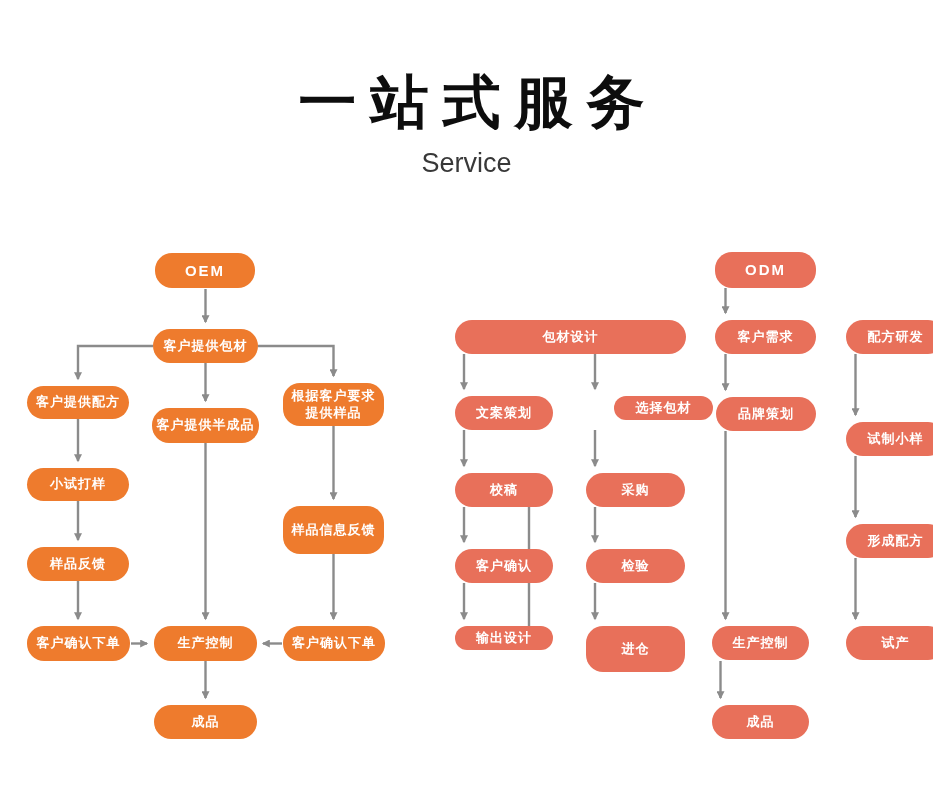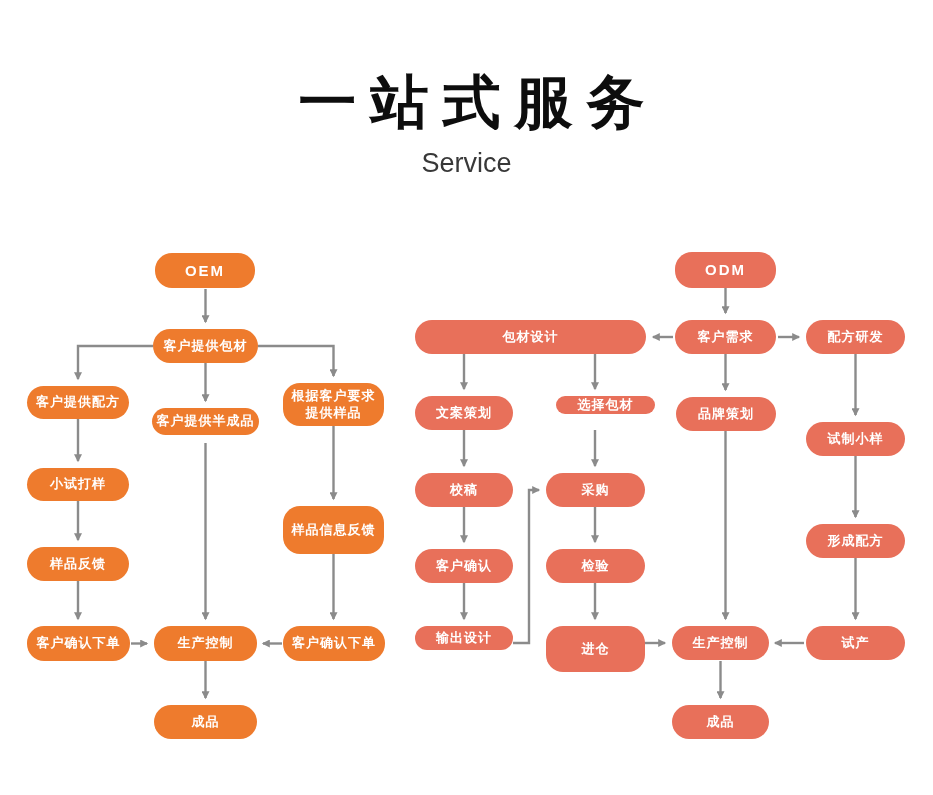--- a/index.html
+++ b/index.html
@@ -7,21 +7,21 @@
   .page{position:relative;width:933px;height:795px;background:#ffffff;overflow:hidden;}
   .title{position:absolute;top:52px;left:0;width:933px;text-align:center;
          font-size:58px;font-weight:800;color:#0d0d0d;letter-spacing:14px;margin:12px;}
   .subtitle{position:absolute;top:148px;left:0;width:933px;text-align:center;
          font-size:27px;font-weight:400;color:#383838;margin:0;}
   svg.connectors{position:absolute;left:0;top:0;pointer-events:none;}
   .node{position:absolute;display:flex;align-items:center;justify-content:center;
         color:#ffffff;font-weight:700;font-size:13px;line-height:1.3;
         border-radius:17px;text-align:center;letter-spacing:1px;box-sizing:border-box;padding:2px 4px;}
   .oem{background:#EE7B2D;}
-  .odm{background:#E8705A;}
+  .odm{background:#E8705A;margin-left:40px;}
   .brand{font-size:15px;letter-spacing:2px;}
 </style>
 </head>
 <body>
 
 <div class="page">
 
   <h1 class="title">一站式服务</h1>
   <div class="subtitle">Service</div>
 
@@ -66,36 +66,36 @@
       <path d="M855.5 456 L855.5 517" marker-end="url(#ah)"></path>
       <path d="M855.5 558 L855.5 619" marker-end="url(#ah)"></path>
       <path d="M804 643 L775 643" marker-end="url(#ah)"></path>
       <path d="M720.5 661 L720.5 698" marker-end="url(#ah)"></path>
     </g>
   </svg>
 
   <div class="node oem brand" style="left:155px;top:253px;width:100px;height:35px">OEM</div>
   <div class="node oem" style="left:153px;top:329px;width:105px;height:34px">客户提供包材</div>
   <div class="node oem" style="left:27px;top:386px;width:102px;height:33px">客户提供配方</div>
-  <div class="node oem" style="left:152px;top:408px;width:107px;height:27px">客户提供半成品</div>
+  <div class="node oem" style="left:152px;top:408px;width:107px;height:35px">客户提供半成品</div>
   <div class="node oem" style="left:283px;top:383px;width:101px;height:43px">根据客户要求提供样品</div>
   <div class="node oem" style="left:27px;top:468px;width:102px;height:33px">小试打样</div>
   <div class="node oem" style="left:283px;top:506px;width:101px;height:48px">样品信息反馈</div>
   <div class="node oem" style="left:27px;top:547px;width:102px;height:34px">样品反馈</div>
   <div class="node oem" style="left:27px;top:626px;width:103px;height:35px">客户确认下单</div>
   <div class="node oem" style="left:154px;top:626px;width:103px;height:35px">生产控制</div>
   <div class="node oem" style="left:283px;top:626px;width:102px;height:35px">客户确认下单</div>
   <div class="node oem" style="left:154px;top:705px;width:103px;height:34px">成品</div>
 
   <div class="node odm brand" style="left:675px;top:252px;width:101px;height:36px">ODM</div>
   <div class="node odm" style="left:675px;top:320px;width:101px;height:34px">客户需求</div>
   <div class="node odm" style="left:415px;top:320px;width:231px;height:34px">包材设计</div>
   <div class="node odm" style="left:806px;top:320px;width:99px;height:34px">配方研发</div>
   <div class="node odm" style="left:415px;top:396px;width:98px;height:34px">文案策划</div>
-  <div class="node odm" style="left:556px;top:396px;width:99px;height:18px">选择包材</div>
+  <div class="node odm" style="left:574px;top:396px;width:99px;height:24px">选择包材</div>
   <div class="node odm" style="left:676px;top:397px;width:100px;height:34px">品牌策划</div>
   <div class="node odm" style="left:415px;top:473px;width:98px;height:34px">校稿</div>
   <div class="node odm" style="left:806px;top:422px;width:99px;height:34px">试制小样</div>
   <div class="node odm" style="left:546px;top:473px;width:99px;height:34px">采购</div>
   <div class="node odm" style="left:806px;top:524px;width:99px;height:34px">形成配方</div>
   <div class="node odm" style="left:415px;top:549px;width:98px;height:34px">客户确认</div>
   <div class="node odm" style="left:546px;top:549px;width:99px;height:34px">检验</div>
   <div class="node odm" style="left:415px;top:626px;width:98px;height:24px">输出设计</div>
   <div class="node odm" style="left:546px;top:626px;width:99px;height:46px">进仓</div>
   <div class="node odm" style="left:672px;top:626px;width:97px;height:34px">生产控制</div>

